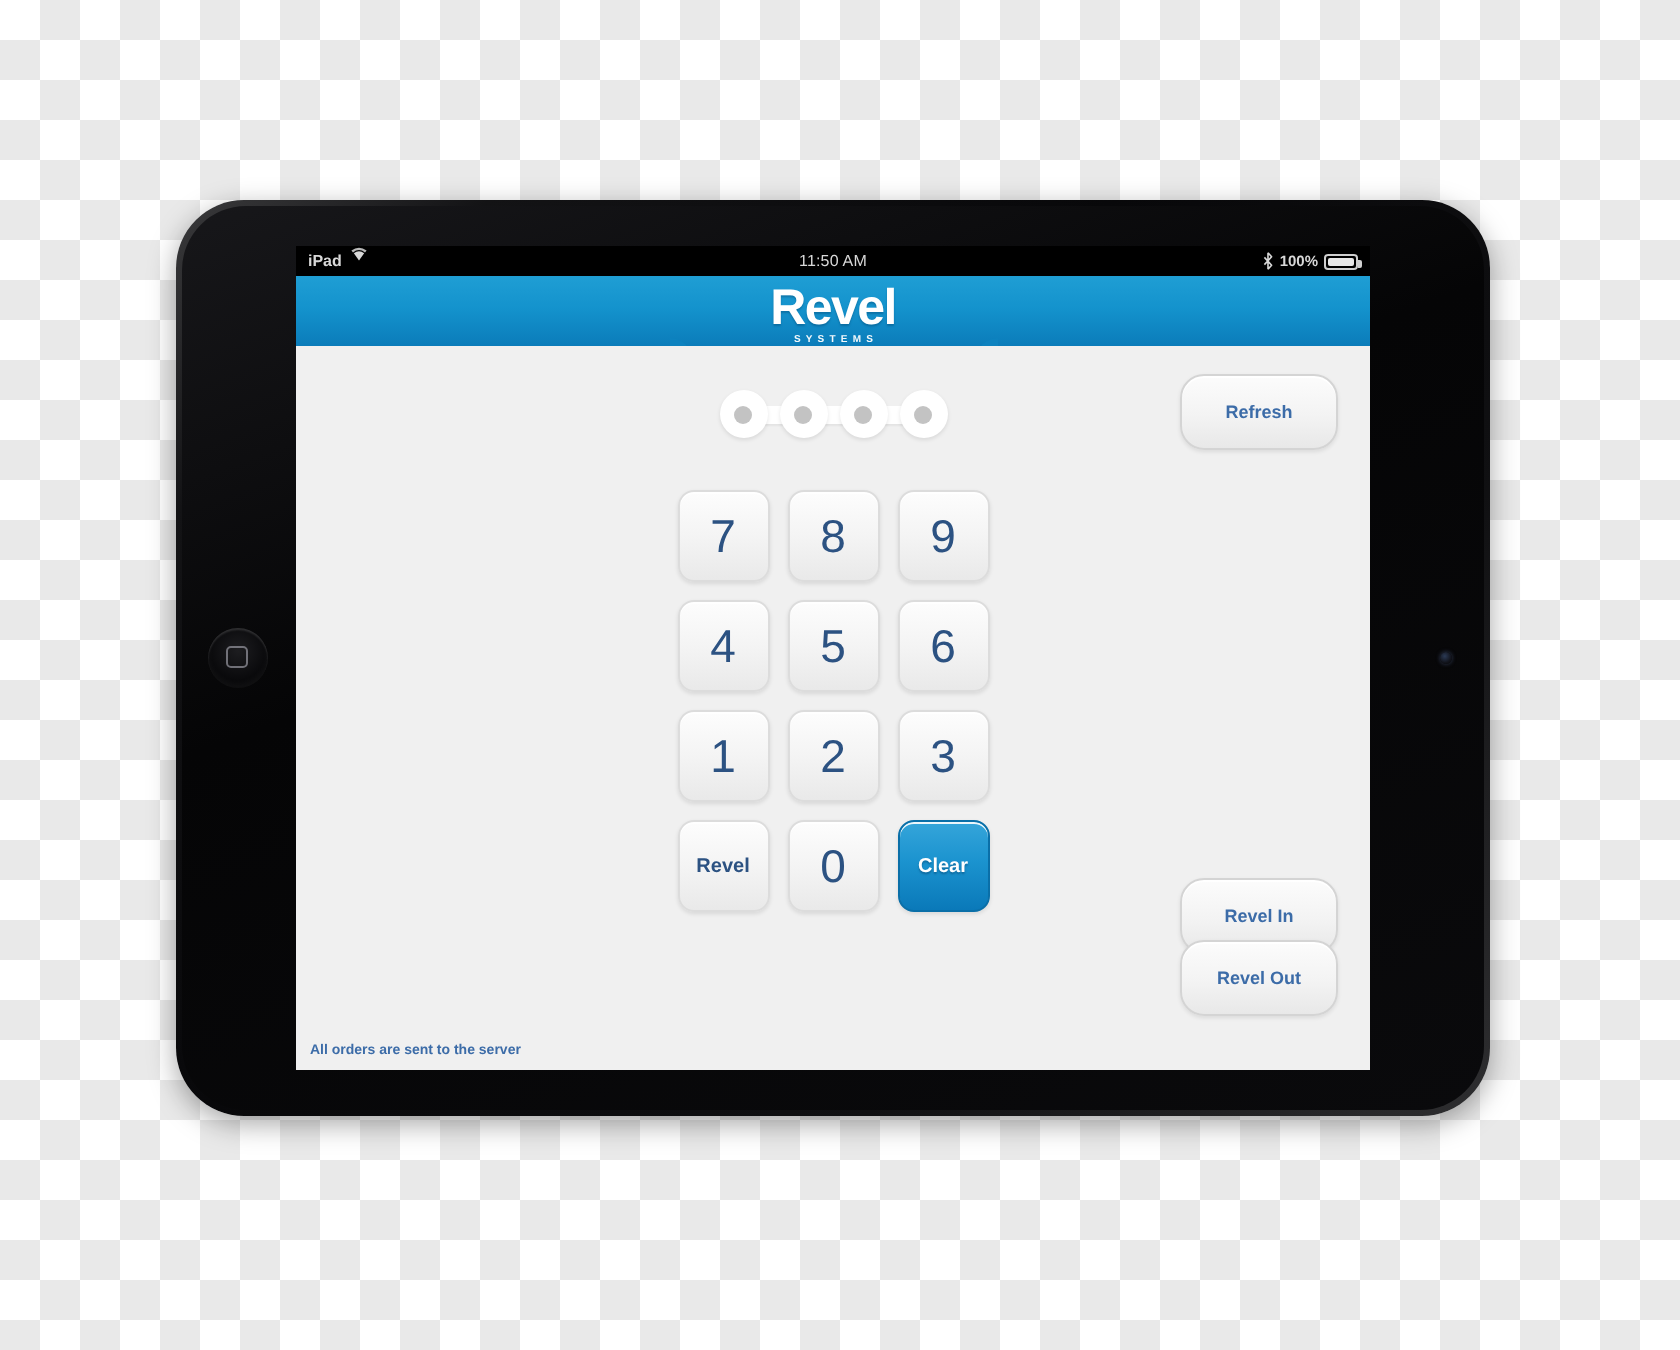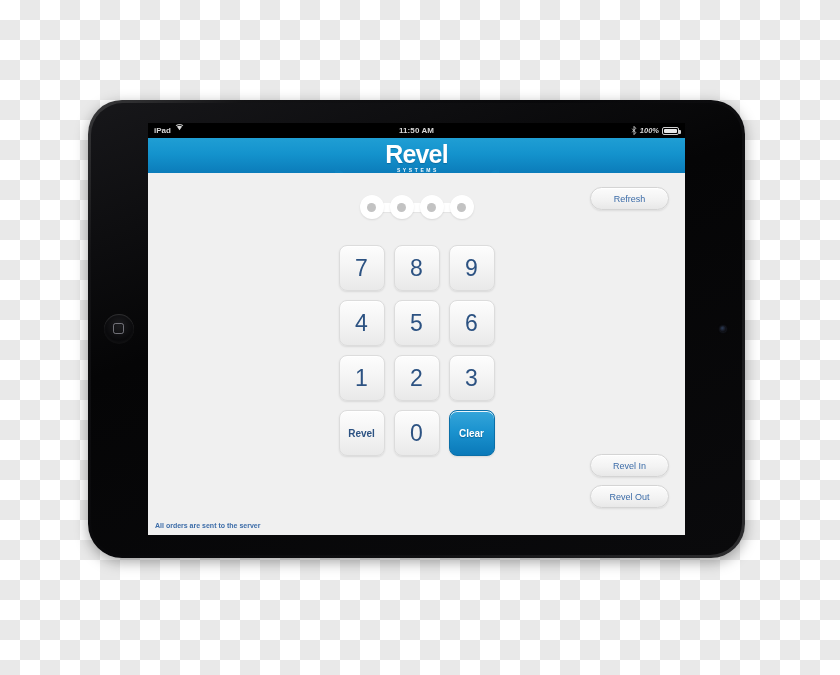--- a/index.html
+++ b/index.html
@@ -100,35 +100,35 @@
     display: flex;
     align-items: flex-start;
     gap: 4px;
     height: 27px;
   }
   .sb-center {
     position: absolute;
     left: 0; right: 0; top: 0;
     text-align: center;
     height: 15px;
-    font-weight: bold;
+    font-weight: normal;
     letter-spacing: 0.1px;
   }
   .sb-right {
     position: absolute;
     right: 6px; top: 0;
     display: flex;
     align-items: center;
     gap: 3px;
     height: 15px;
   }
   .sb-label { font-weight: bold; }
   .wifi-icon { display: block; }
   .bt-icon { display: block; }
-  .batt-pct { font-weight: bold; font-size: 7.5px; font-style: italic; }
+  .batt-pct { font-weight: bold; font-size: 7.5px; }
   .batt-shell {
     width: 17px; height: 8px;
     border: 1px solid #cfcfcf;
     border-radius: 2px;
     position: relative;
     box-sizing: border-box;
   }
   .batt-shell::after {
     content: "";
     position: absolute;
@@ -302,28 +302,28 @@
     color: #ffffff;
     font-size: 10px;
     font-weight: bold;
     text-shadow: 0 1px 1px rgba(0,50,90,0.4);
   }
 
   
   .pill {
     position: absolute;
     width: 79px;
-    height: 23px;
+    height: 38px;
     border-radius: 12px;
     background: linear-gradient(180deg, #fcfcfc 0%, #f3f3f3 55%, #e8e8e8 100%);
     border: 1px solid #d4d4d4;
     box-shadow: 0 1px 2px rgba(0,0,0,0.09), inset 0 1px 0 rgba(255,255,255,0.9);
     color: #3c6ca8;
     font-size: 9px;
-    font-weight: normal;
+    font-weight: bold;
     display: flex;
     align-items: center;
     justify-content: center;
     box-sizing: border-box;
     cursor: pointer;
     user-select: none;
   }
   .pill.refresh   { right: 16px; top: 14px; }
   .pill.clockin   { right: 16px; bottom: 58px; }
   .pill.clockout  { right: 16px; bottom: 27px; }

